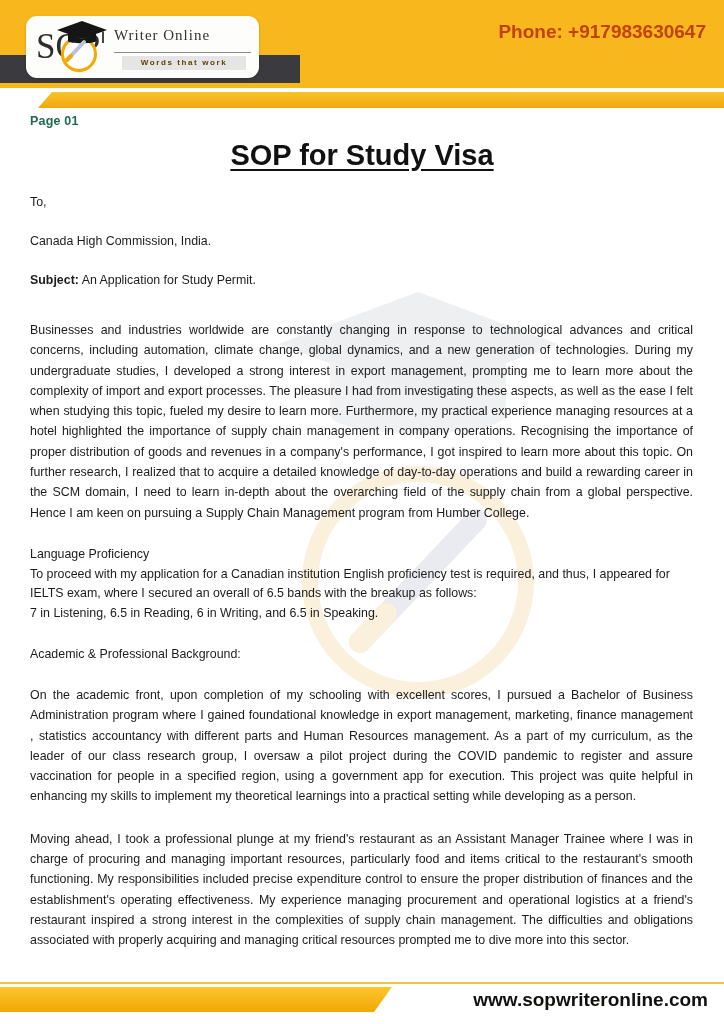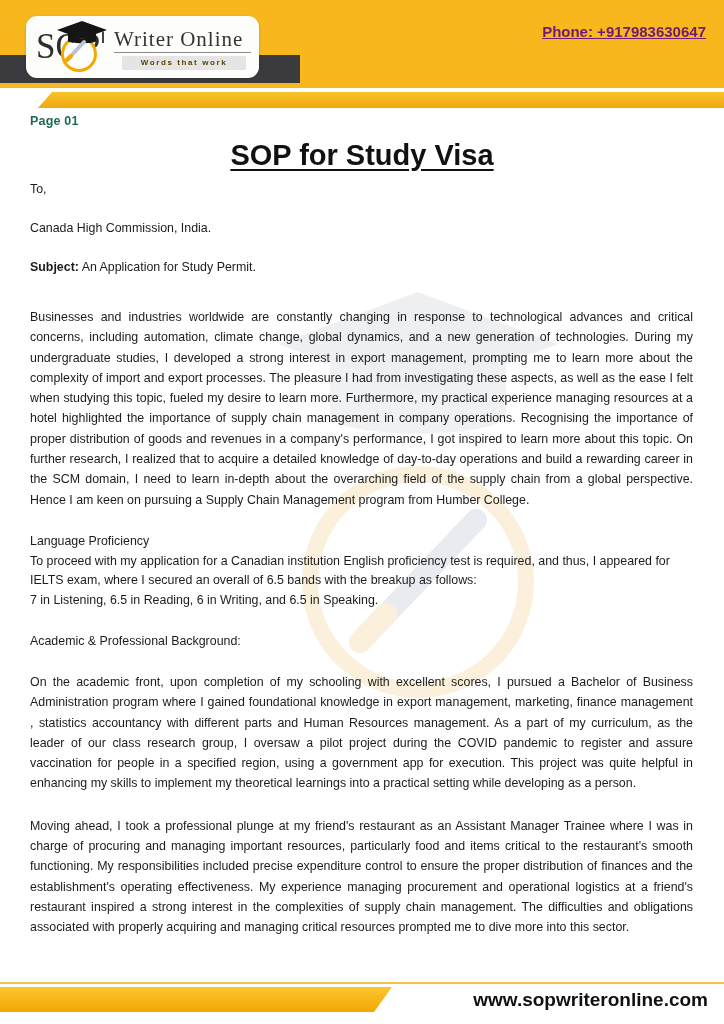--- a/index.html
+++ b/index.html
@@ -92,21 +92,21 @@
     position: absolute;
     left: 37px; top: 22px;
     width: 26px;
     height: 26px;
     z-index: 3;
   }
   .logo-writer {
     position: absolute;
     left: 88px; top: 11px;
     font-family: "Liberation Serif", serif;
-    font-size: 21px;
+    font-size: 15px;
     color: #333333;
     letter-spacing: 1px;
     white-space: nowrap;
   }
   .logo-rule {
     position: absolute;
     left: 88px; top: 36px;
     width: 137px;
     height: 1px;
     background: #8b8b8b;
@@ -129,26 +129,25 @@
     line-height: 14px;
   }
   .contact {
     position: absolute;
     right: 18px; top: 18px;
     text-align: right;
     z-index: 4;
   }
   .contact-line {
     font-family: "Liberation Sans", sans-serif;
-    font-size: 15px;
-    font-weight: bold;
-    color: #701a75;
+    font-size: 19px;
+    font-weight: bold;
+    color: #c2410c;
     line-height: 27px;
     white-space: nowrap;
-    text-decoration: underline;
   }
 
   
   .watermark {
     position: absolute;
     left: 268px; top: 282px;
     width: 300px;
     height: 420px;
     opacity: 0.16;
     z-index: 0;
@@ -176,21 +175,21 @@
     width: 724px;
     text-align: center;
     font-size: 29px;
     font-weight: bold;
     color: #111111;
     text-decoration: underline;
     text-underline-offset: 4px;
   }
   .body-block {
     position: absolute;
-    left: 30px; top: 71px;
+    left: 30px; top: 84px;
     width: 663px;
   }
   .line {
     font-size: 12.4px;
     color: #1c1c1c;
     line-height: 20px;
     margin: 0 0 19px 0;
   }
   .para {
     font-size: 12.4px;

